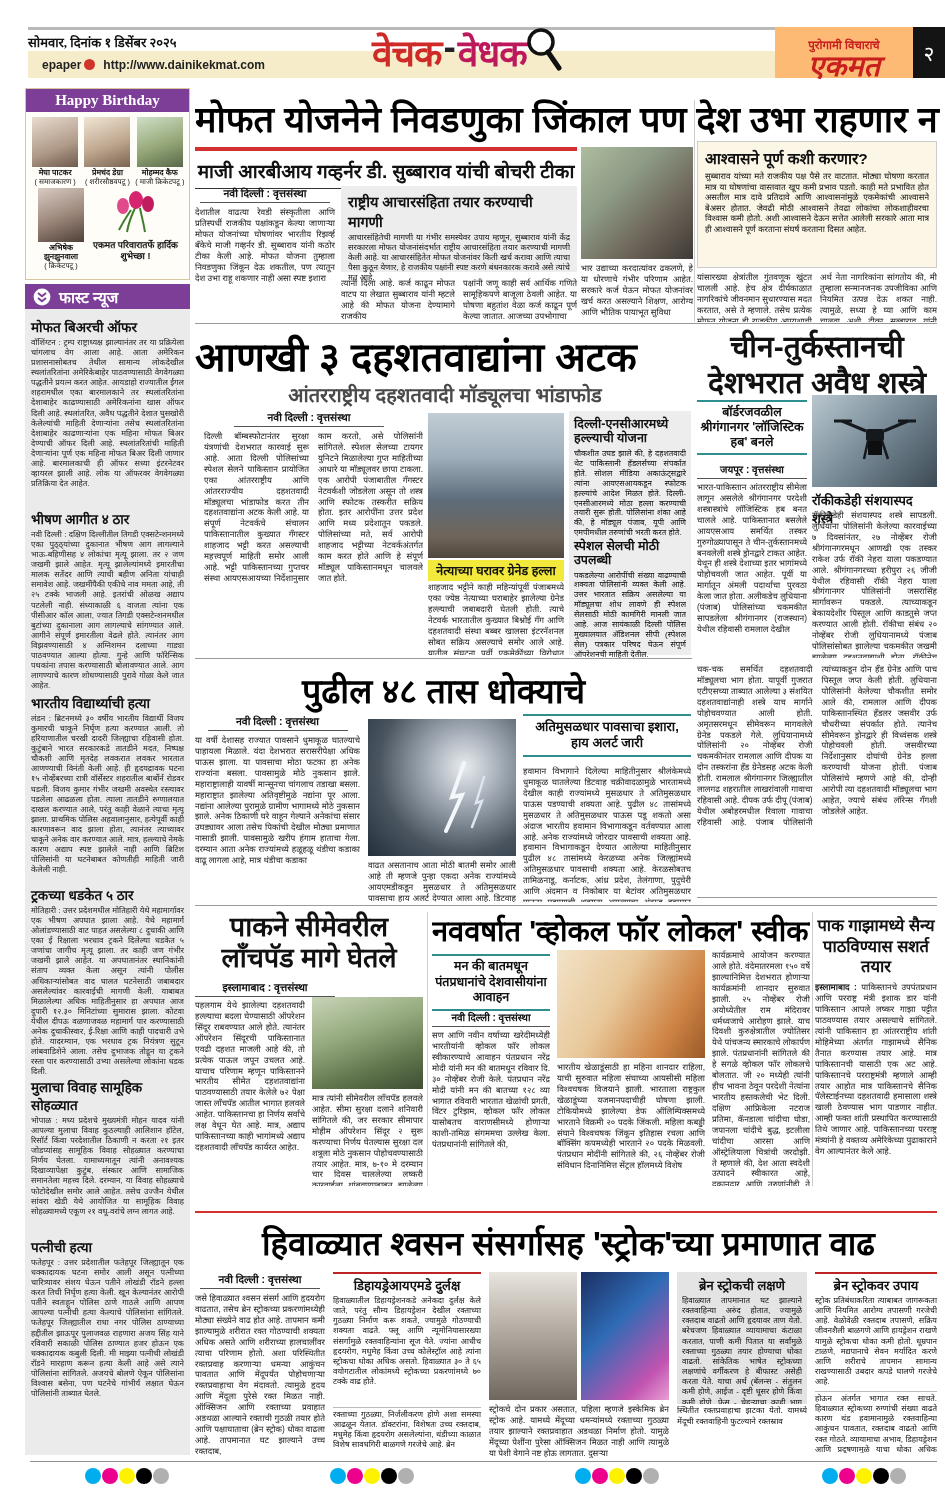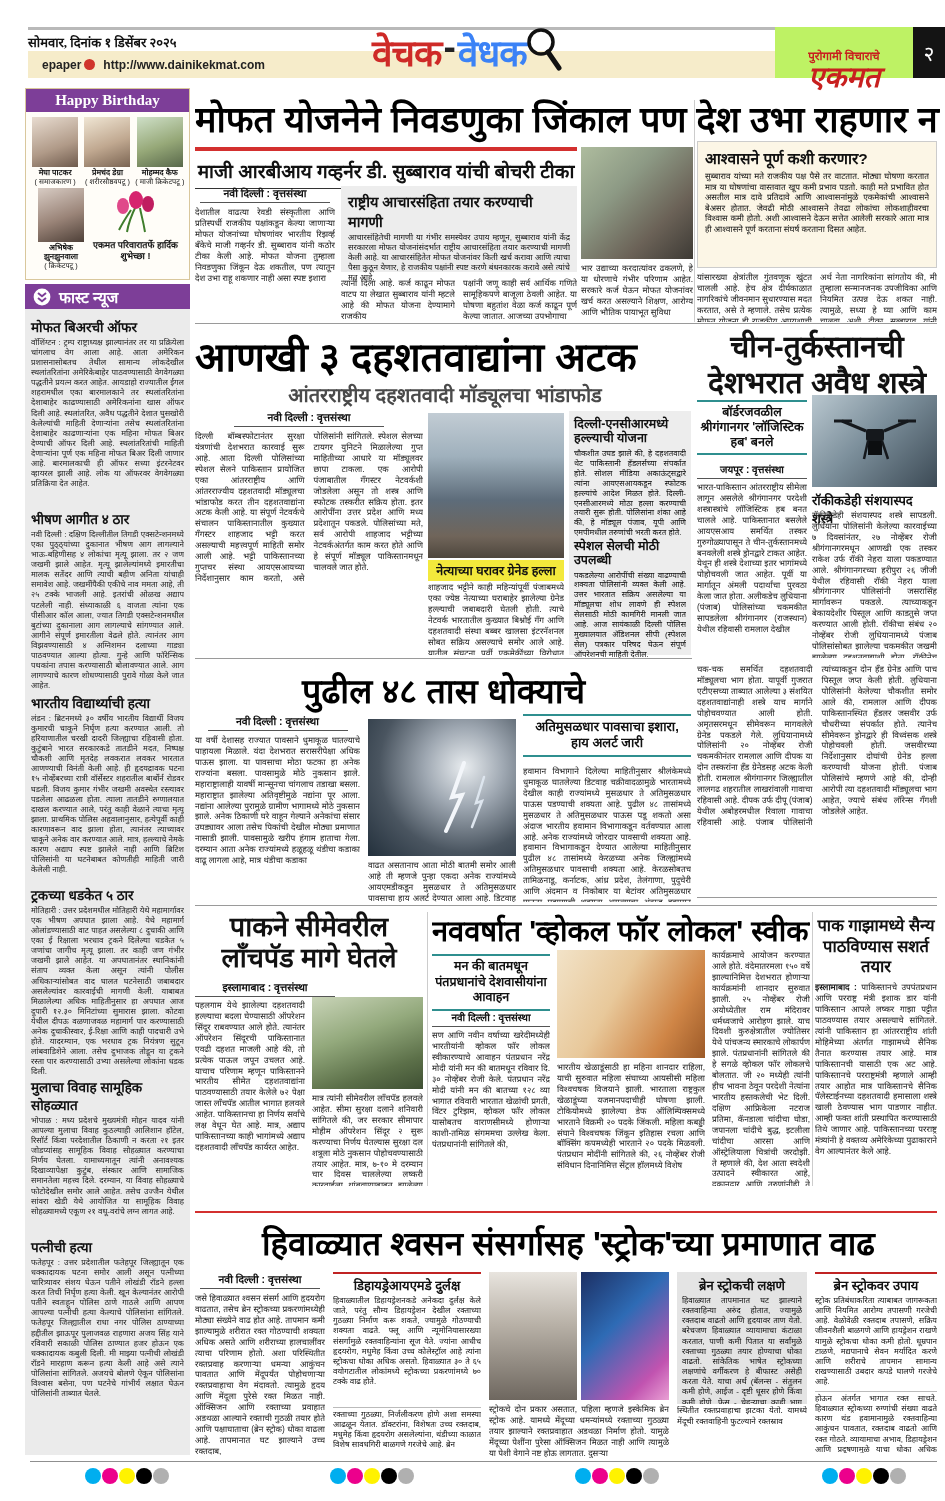--- a/index.html
+++ b/index.html
@@ -21,22 +21,22 @@
   
   .toprule { left:28px; top:27px; width:917px; height:3px; background:#b9b9b9; }
   .hdr-date { left:28px; top:33px; font-size:13px; font-weight:bold; font-family:"Liberation Serif",serif; }
   .hdr-band { left:28px; top:51px; width:785px; height:27px; background:#f6ecca; clip-path: polygon(0 0, 98% 0, 100% 100%, 0 100%); display:flex; align-items:center; padding-left:14px; }
   .hdr-band .lbl { font-size:12px; font-weight:bold; color:#222; }
   .hdr-band .lnk { font-size:12px; font-weight:bold; color:#222; margin-left:5px; }
   .linkdot { width:11px; height:11px; border-radius:50%; background:#d0342b; display:inline-block; margin:0 3px; position:relative; }
   .masthead { left:372px; top:26px; display:flex; align-items:flex-start; }
   .masthead .m1 { font-size:37px; font-weight:bold; color:#ce2a27; letter-spacing:-1px; }
   .masthead .mdash { font-size:37px; font-weight:bold; color:#222; margin:0 2px; }
-  .masthead .m2 { font-size:37px; font-weight:bold; color:#3b82f6; letter-spacing:-1px; }
-  .brandbox { left:775px; top:27px; width:138px; height:51px; background:#bef264; text-align:center; padding-top:21px; }
+  .masthead .m2 { font-size:37px; font-weight:bold; color:#be185d; letter-spacing:-1px; }
+  .brandbox { left:775px; top:27px; width:138px; height:51px; background:#fdba74; text-align:center; padding-top:10px; }
   .brandbox .tag { color:#c8201f; font-size:11.5px; font-weight:bold; }
   .brandbox .brand { color:#c8201f; font-size:29px; font-weight:bold; font-style:italic; font-family:"Liberation Serif",serif; line-height:1; }
   .pagebox { left:913px; top:27px; width:32px; height:51px; background:#141414; color:#fff; display:flex; align-items:center; justify-content:center; font-size:21px; }
   
   .bday { left:25px; top:88px; width:165px; height:192px; background:#fffdf8; border:1px solid #d9c79c; }
   .bday-hd { background:#7d3e98; color:#fff; text-align:center; font-family:"Liberation Serif",serif; font-weight:bold; font-size:15px; height:23px; line-height:23px; }
   .bday-row { display:flex; justify-content:space-around; padding:5px 3px 0 3px; }
   .bday-cell { width:50px; text-align:center; }
   .bday-img { width:46px; height:50px; margin:0 auto; }
   .bday-name { font-size:7.8px; font-weight:bold; line-height:1.15; margin-top:2px; }
@@ -66,21 +66,21 @@
   .sidebox-b { font-size:8.3px; line-height:1.27; text-align:justify; overflow:hidden; height:96px; }
   .side-c1 { left:697px; top:272px; width:115px; height:50px; }
   .side-c2 { left:820px; top:272px; width:117px; height:50px; }
   .rule-lead { left:195px; top:323px; width:742px; height:1px; }
   .vsep1 { left:694px; top:100px; width:1px; height:222px; background:#ccc; }
   
   .ter-hl { left:195px; top:328px; width:500px; font-size:40px; }
   .ter-sub { left:195px; top:381px; width:500px; font-size:20px; font-weight:bold; color:#4a4a4a; text-align:center; }
   .ter-left { left:195px; top:410px; width:228px; height:245px; }
   .ter-left .dl { width:150px; }
-  .ter-body { height:222px; }
+  .ter-body { height:222px;margin-left:9px; }
   .ter-photo { left:428px; top:413px; width:136px; height:145px; background:linear-gradient(180deg,#c2ccd4 0%,#9fb0bc 30%,#5d6c7a 60%,#70655a 85%,#4e463d 100%); }
   .ter-cap { left:428px; top:560px; width:136px; background:#f3e93c; font-weight:bold; font-size:12.5px; text-align:center; padding:2px 0; }
   .ter-capb { left:428px; top:582px; width:136px; height:73px; }
   .ter-gbox { left:569px; top:411px; width:122px; height:244px; padding:4px 5px; }
   .ter-gbox .t { font-size:12.5px; font-weight:bold; line-height:1.15; margin:2px 0 3px 0; }
   .ter-gbox .b { font-size:7.9px; line-height:1.26; text-align:justify; overflow:hidden; }
   
   .wep-hl { left:697px; top:329px; width:240px; font-size:30px; font-weight:bold; text-align:center; line-height:1.2; white-space:normal; }
   .wep-box { left:697px; top:400px; width:110px; font-size:12.5px; line-height:1.2; }
   .wep-dl { left:697px; top:462px; width:110px; font-weight:bold; font-size:10px; text-align:center; border-bottom:1px solid #555; padding-bottom:2px; }

